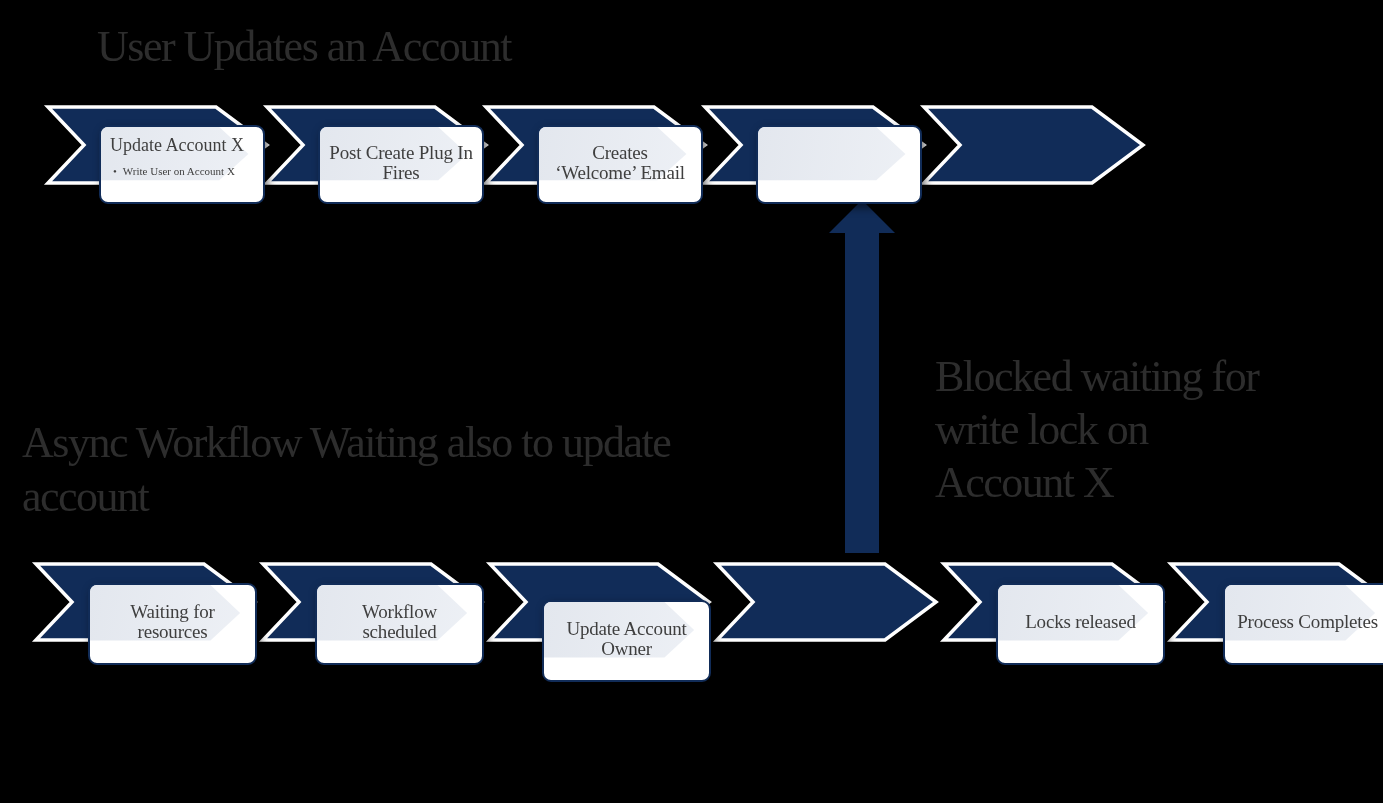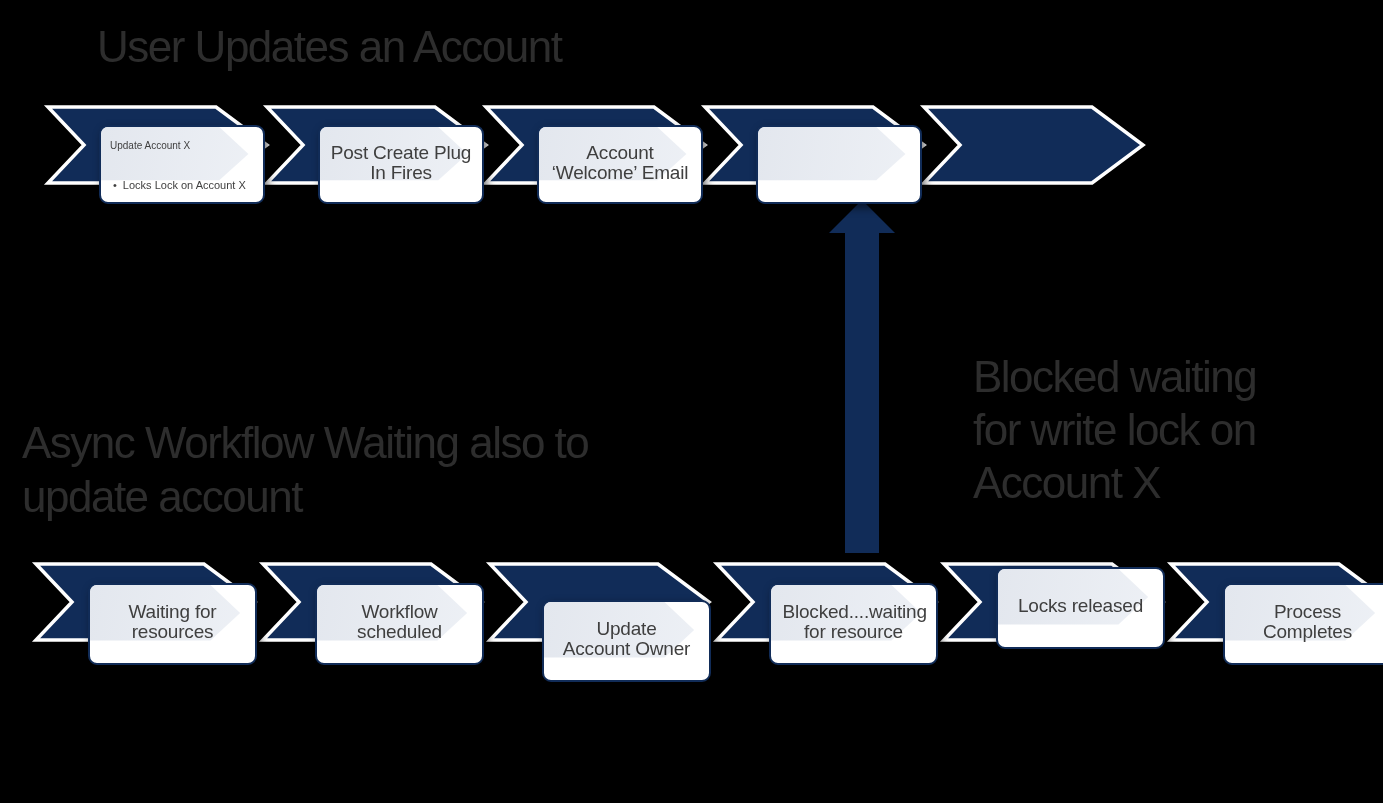--- a/index.html
+++ b/index.html
@@ -2,21 +2,21 @@
 <html style="--background: #000000; --navy: #112c58; --outline_white: #ffffff; --box_fill: #ffffff; --watermark_gray: #e3e7ee; --title_text: #2d2d2d; --box_text: #3f3f3f;"><head>
 <meta charset="utf-8">
 <style>
   html,body { margin:0; padding:0; background:#000; }
   .canvas {
     position: relative;
     width: 1383px;
     height: 803px;
     background: var(--background, #000000);
     overflow: hidden;
-    font-family: Liberation Sans, sans-serif;
+    font-family: Liberation Serif, serif;
   }
 
   
   .big-title {
     position: absolute;
     font-size: 44px;
     line-height: 54px;
     font-weight: 300;
     letter-spacing: -1.5px;
     color: var(--title_text, #2d2d2d);
@@ -57,35 +57,35 @@
     font-size: 19px;
     line-height: 20px;
     letter-spacing: -0.2px;
     color: var(--box_text, #3f3f3f);
     padding-bottom: 4px;
   }
 
   
   .box-first { align-items: flex-start; justify-content: flex-start; }
   .b1 { position: relative; padding: 9px 4px 0 9px; }
-  .b1title { font-size: 10px; line-height: 19px; color: var(--box_text, #3f3f3f); margin-bottom: 24px; }
+  .b1title { font-size: 18px; line-height: 19px; color: var(--box_text, #3f3f3f); margin-bottom: 10px; }
   .b1bullet { display: flex; gap: 6px; font-size: 11px; line-height: 13px; color: var(--box_text, #3f3f3f); padding-left: 3px; }
 
   
   .arrow { position: absolute; overflow: visible; }
   .arrow polygon { fill: var(--navy, #112c58); }
 </style>
 </head>
 <body>
 
 <div class="canvas">
 
   <div class="big-title one-line" style="left:97px; top:20px;">User Updates an Account</div>
   <div class="big-title" style="left:22px; top:416px; width:660px;">Async Workflow Waiting also to update account</div>
-  <div class="big-title" style="left:973px; top:350px; width:340px; line-height:53px;">Blocked waiting for write lock on Account X</div>
+  <div class="big-title" style="left:935px; top:350px; width:340px; line-height:53px;">Blocked waiting for write lock on Account X</div>
 
   <svg class="chev" style="left:46px;  top:105px;" width="224" height="80" viewBox="0 0 224 80">
       <polygon points="2,2 170,2 221,40 170,78 2,78 38,40"></polygon>
     </svg>
   <svg class="chev" style="left:265px; top:105px;" width="224" height="80" viewBox="0 0 224 80">
       <polygon points="2,2 170,2 221,40 170,78 2,78 38,40"></polygon>
     </svg>
   <svg class="chev" style="left:484px; top:105px;" width="224" height="80" viewBox="0 0 224 80">
       <polygon points="2,2 170,2 221,40 170,78 2,78 38,40"></polygon>
     </svg>
@@ -118,33 +118,33 @@
   <svg class="arrow" style="left:823px; top:196px;" width="80" height="362" viewBox="0 0 80 362">
     <polygon points="39,4 72,37 56,37 56,357 22,357 22,37 6,37"></polygon>
   </svg>
 
   <div class="box box-first" style="left:99px; top:125px; width:162px; height:75px;">
     <div class="pent"></div>
     <div class="b1">
       <div class="b1title">Update Account X</div>
       <div class="b1bullet">
         <span>•</span>
-        <span>Locks Lock on Account X</span>
+        <span>Write User on Account X</span>
       </div>
     </div>
   </div>
 
   <div class="box" style="left:318px; top:125px; width:162px; height:75px;">
     <div class="pent"></div>
     <div class="lbl" style="max-width:150px;">Post Create Plug In Fires</div>
   </div>
 
   <div class="box" style="left:537px; top:125px; width:162px; height:75px;">
     <div class="pent"></div>
-    <div class="lbl" style="max-width:140px;">Account ‘Welcome’ Email</div>
+    <div class="lbl" style="max-width:140px;">Creates ‘Welcome’ Email</div>
   </div>
 
   <div class="box" style="left:756px; top:125px; width:162px; height:75px;">
     <div class="pent"></div>
   </div>
 
 
   <div class="box" style="left:88px; top:583px; width:165px; height:78px;">
     <div class="pent"></div>
     <div class="lbl" style="max-width:120px;">Waiting for resources</div>
@@ -153,26 +153,22 @@
   <div class="box" style="left:315px; top:583px; width:165px; height:78px;">
     <div class="pent"></div>
     <div class="lbl" style="max-width:110px;">Workflow scheduled</div>
   </div>
 
   <div class="box" style="left:542px; top:600px; width:165px; height:78px;">
     <div class="pent"></div>
     <div class="lbl" style="max-width:130px;">Update Account Owner</div>
   </div>
 
-  <div class="box" style="left:769px; top:583px; width:165px; height:78px;">
-    <div class="pent"></div>
-    <div class="lbl" style="max-width:142px;">Blocked....waiting for resource</div>
-  </div>
 
-  <div class="box" style="left:996px; top:567px; width:165px; height:78px;">
+  <div class="box" style="left:996px; top:583px; width:165px; height:78px;">
     <div class="pent"></div>
     <div class="lbl" style="max-width:150px;">Locks released</div>
   </div>
 
   <div class="box" style="left:1223px; top:583px; width:165px; height:78px;">
     <div class="pent"></div>
     <div class="lbl" style="max-width:155px;">Process Completes</div>
   </div>
 
 </div>

